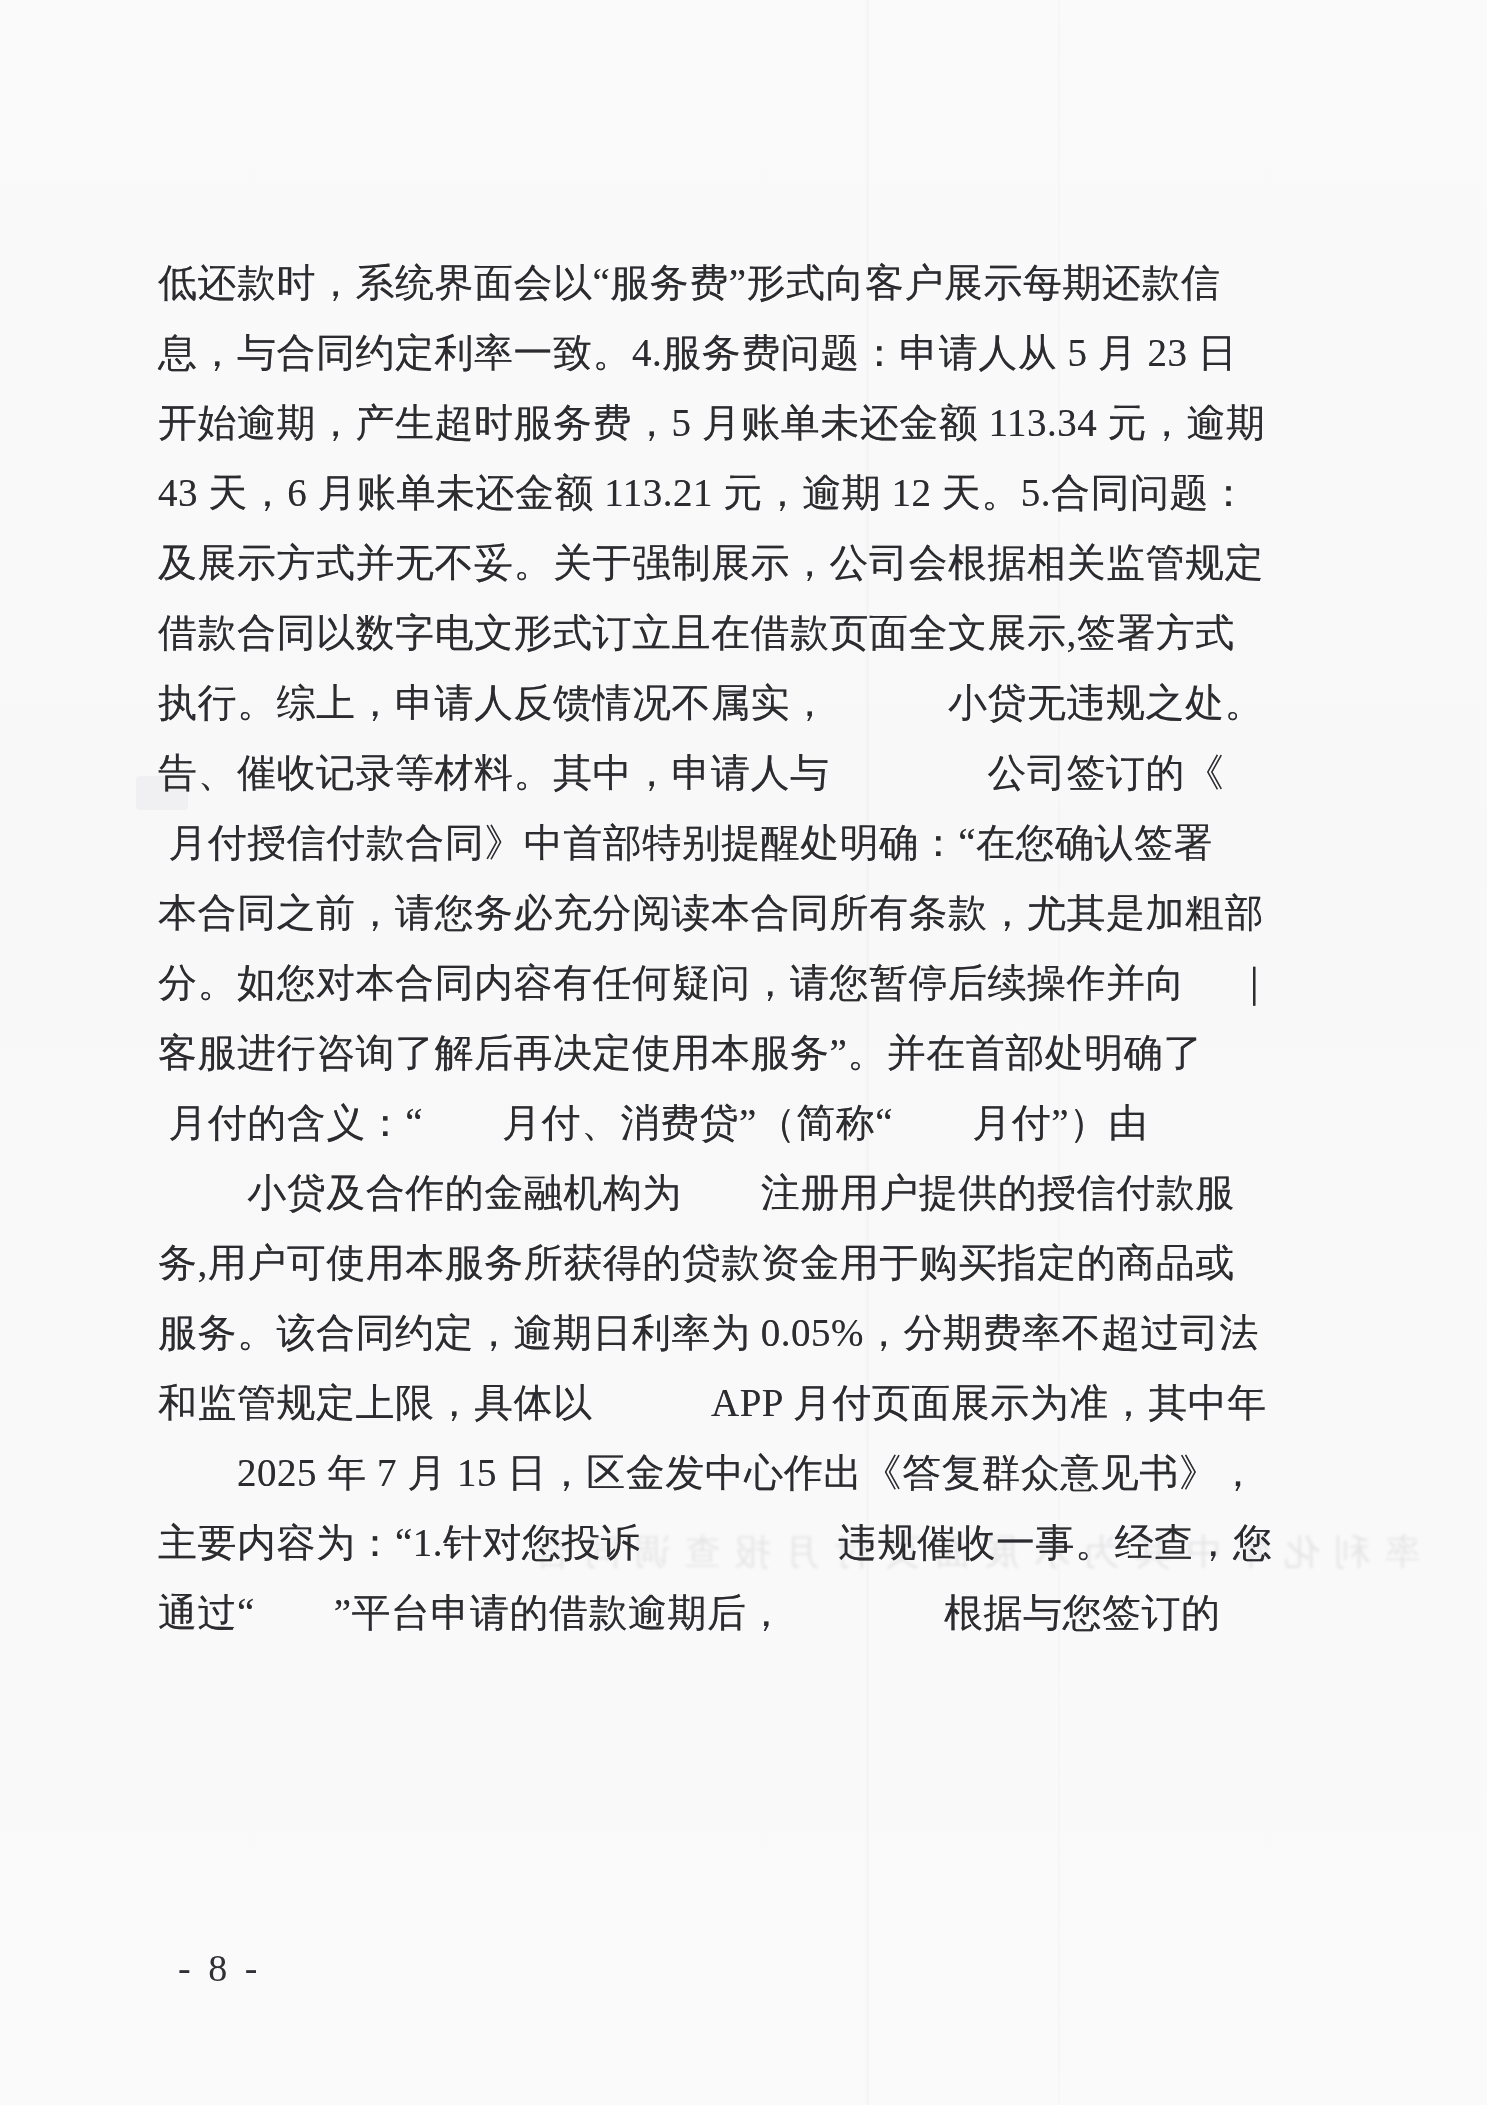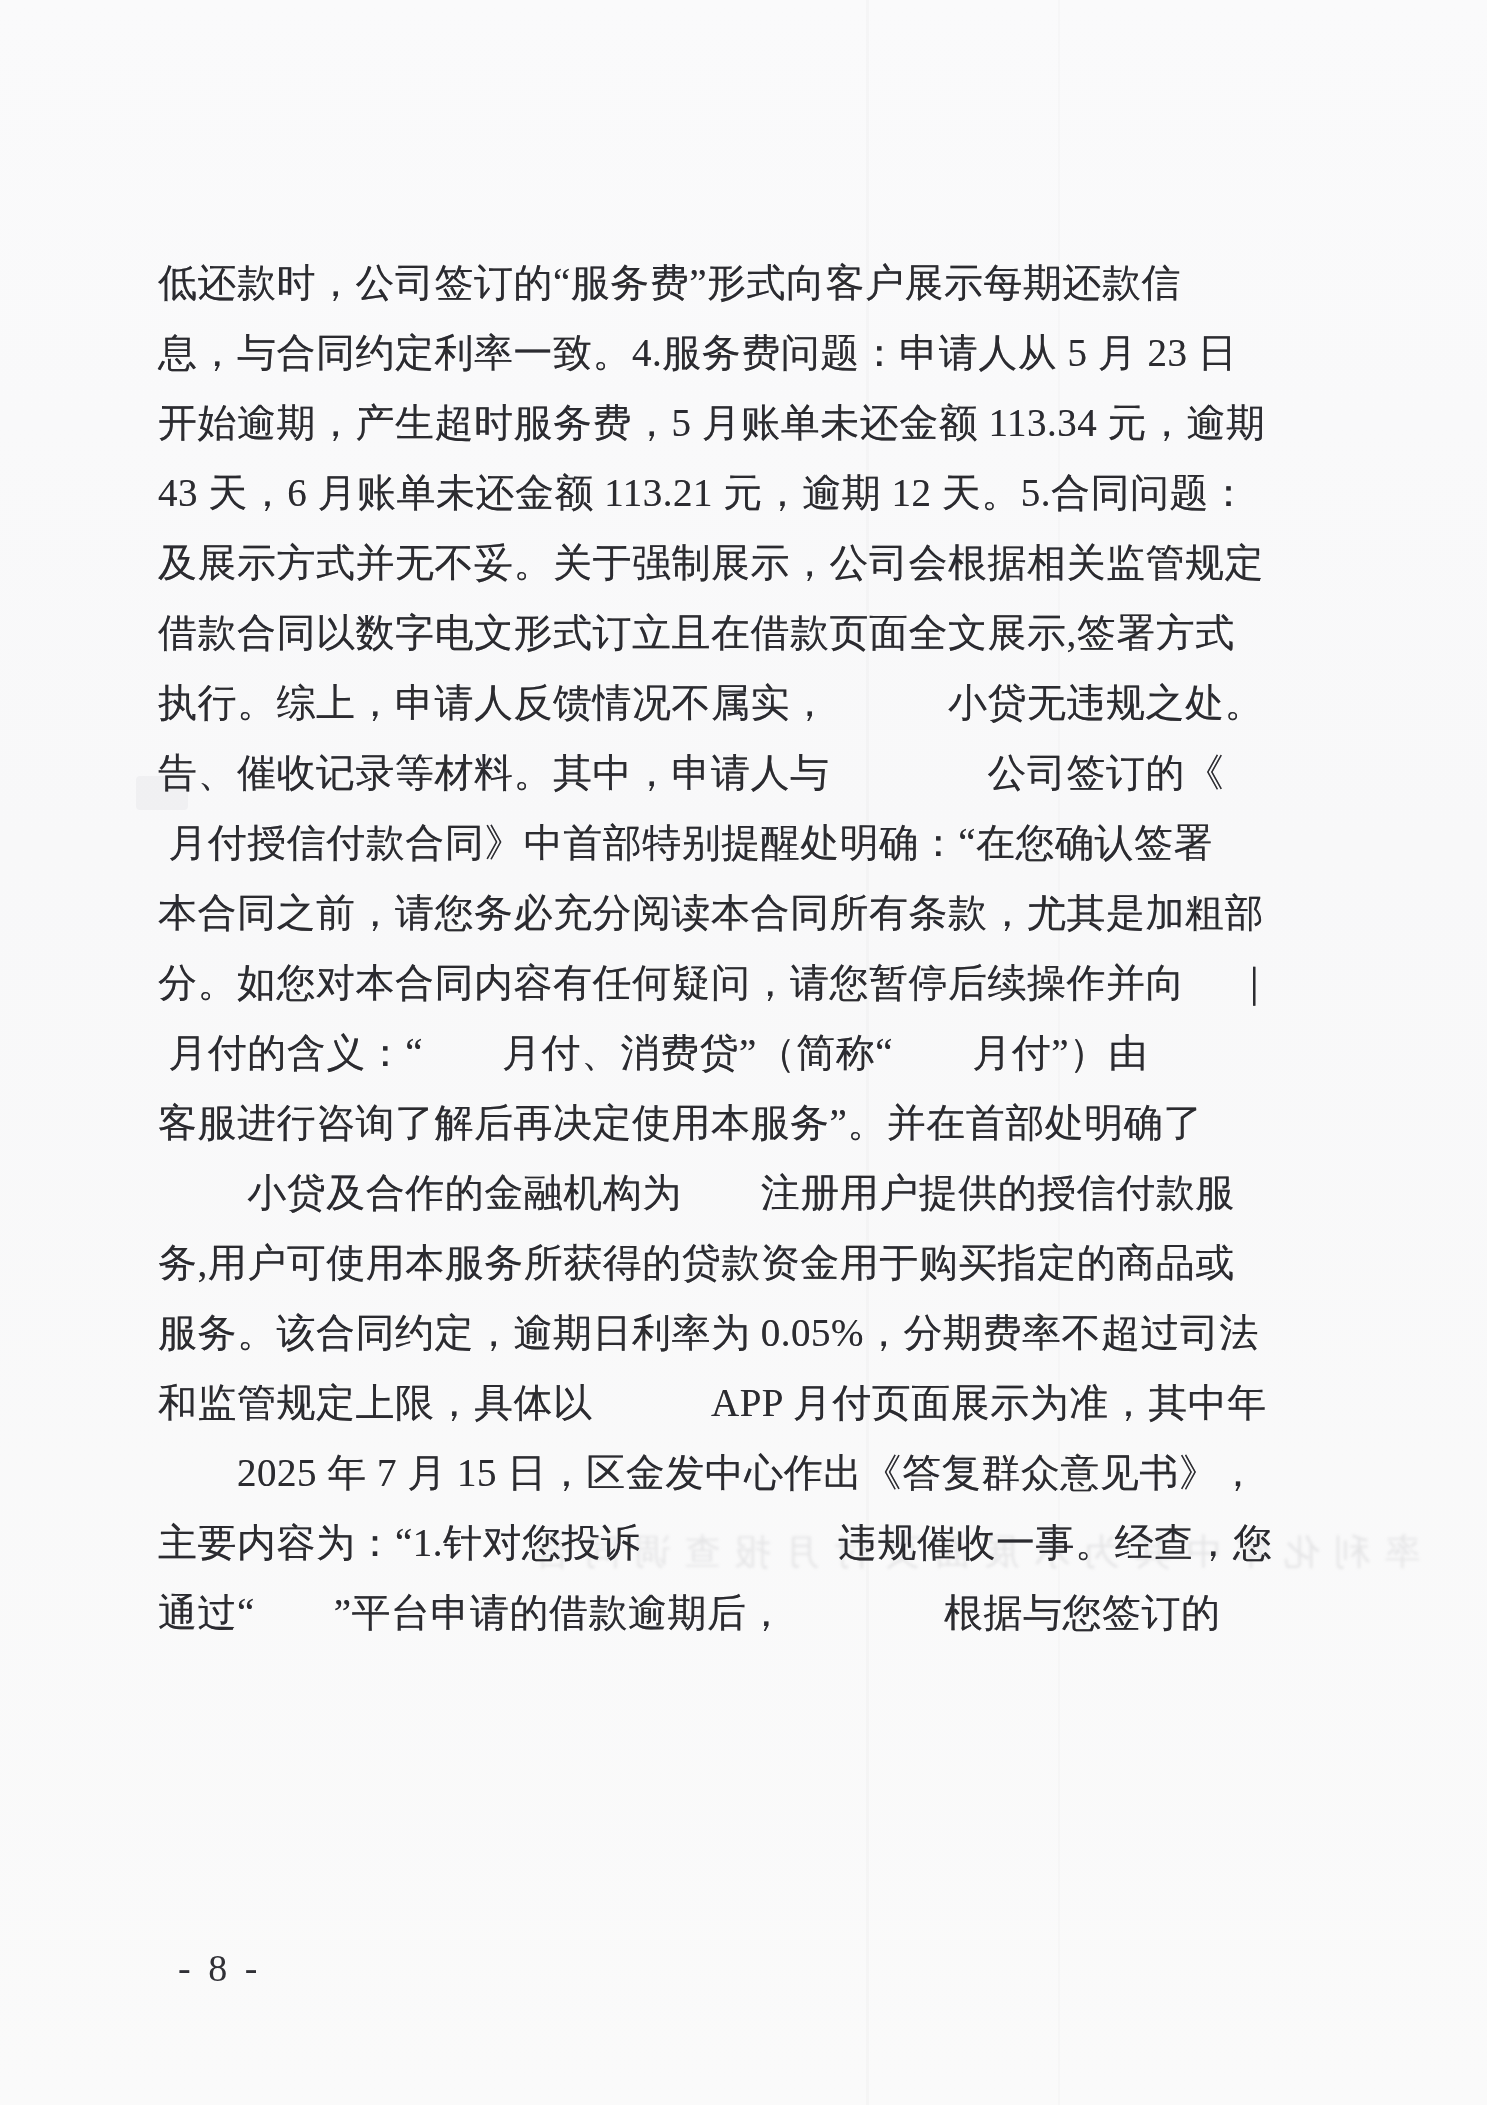--- a/index.html
+++ b/index.html
@@ -73,33 +73,33 @@
 
 <div class="page">
 
   <div class="crease c1"></div>
   <div class="crease c2"></div>
 
   <div class="bleed">率利化年中其为示展面页付月报查调同合</div>
   <div class="smudge"></div>
 
   <div class="textblock">
-    <div class="ln">低还款时，公司签订的“服务费”形式向客户展示每期还款信</div>
+    <div class="ln">低还款时，系统界面会以“服务费”形式向客户展示每期还款信</div>
     <div class="ln">息，与合同约定利率一致。4.服务费问题：申请人从 5 月 23 日</div>
     <div class="ln">开始逾期，产生超时服务费，5 月账单未还金额 113.34 元，逾期</div>
     <div class="ln">43 天，6 月账单未还金额 113.21 元，逾期 12 天。5.合同问题：</div>
     <div class="ln">及展示方式并无不妥。关于强制展示，公司会根据相关监管规定</div>
     <div class="ln">借款合同以数字电文形式订立且在借款页面全文展示,签署方式</div>
     <div class="ln">执行。综上，申请人反馈情况不属实，　　　小贷无违规之处。</div>
     <div class="ln">告、催收记录等材料。其中，申请人与　　　　公司签订的《</div>
     <div class="ln"> 月付授信付款合同》中首部特别提醒处明确：“在您确认签署</div>
     <div class="ln">本合同之前，请您务必充分阅读本合同所有条款，尤其是加粗部</div>
     <div class="ln">分。如您对本合同内容有任何疑问，请您暂停后续操作并向　 ｜</div>
+    <div class="ln">客服进行咨询了解后再决定使用本服务”。并在首部处明确了</div>
     <div class="ln"> 月付的含义：“　　月付、消费贷”（简称“　　月付”）由</div>
-    <div class="ln">客服进行咨询了解后再决定使用本服务”。并在首部处明确了</div>
     <div class="ln">　　 小贷及合作的金融机构为　　注册用户提供的授信付款服</div>
     <div class="ln">务,用户可使用本服务所获得的贷款资金用于购买指定的商品或</div>
     <div class="ln">服务。该合同约定，逾期日利率为 0.05%，分期费率不超过司法</div>
     <div class="ln">和监管规定上限，具体以　　　APP 月付页面展示为准，其中年</div>
     <div class="ln">　　2025 年 7 月 15 日，区金发中心作出《答复群众意见书》，</div>
     <div class="ln">主要内容为：“1.针对您投诉　　　　　违规催收一事。经查，您</div>
     <div class="ln">通过“　　”平台申请的借款逾期后，　　　　根据与您签订的</div>
   </div>
 
   <div class="page-number">- 8 -</div>

